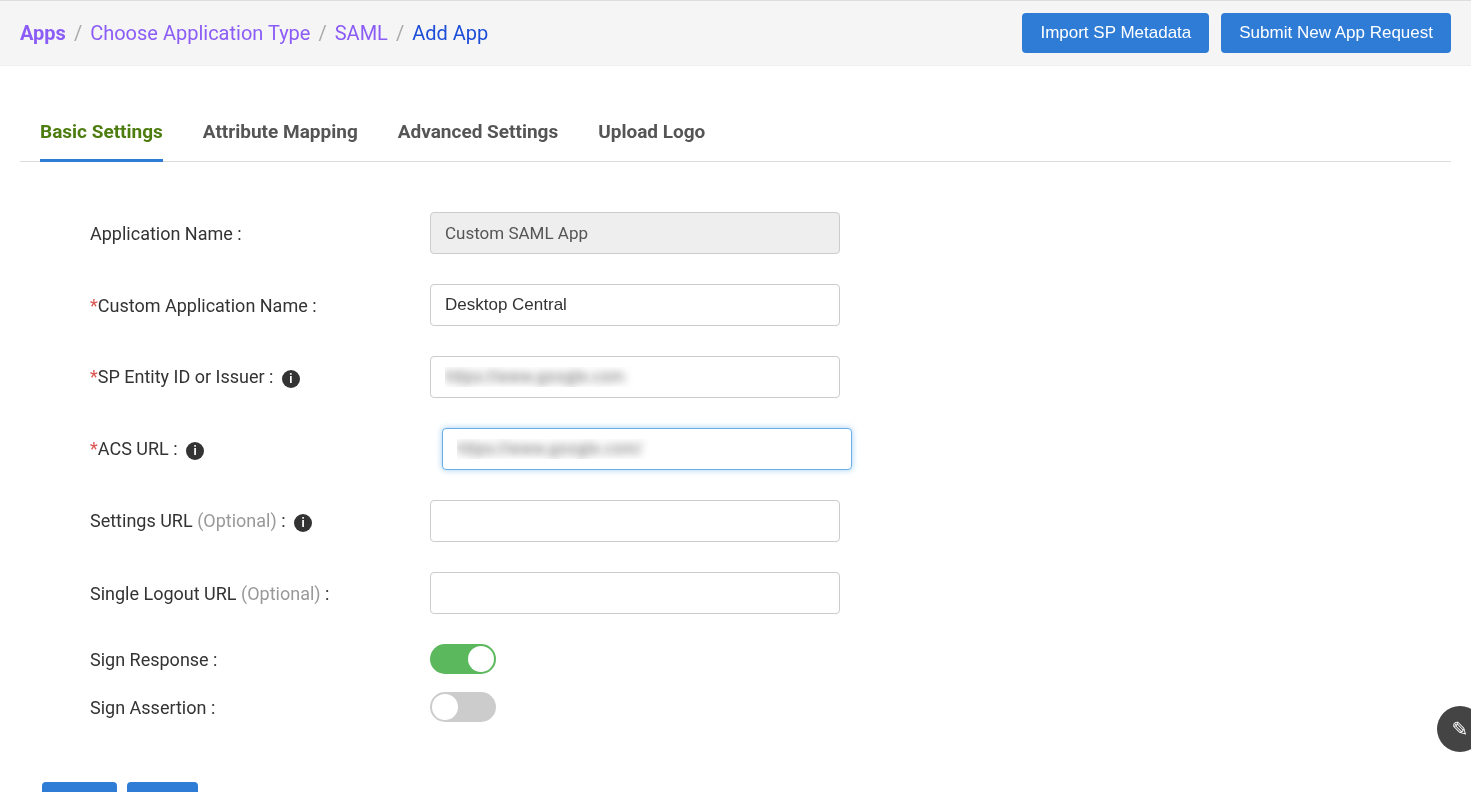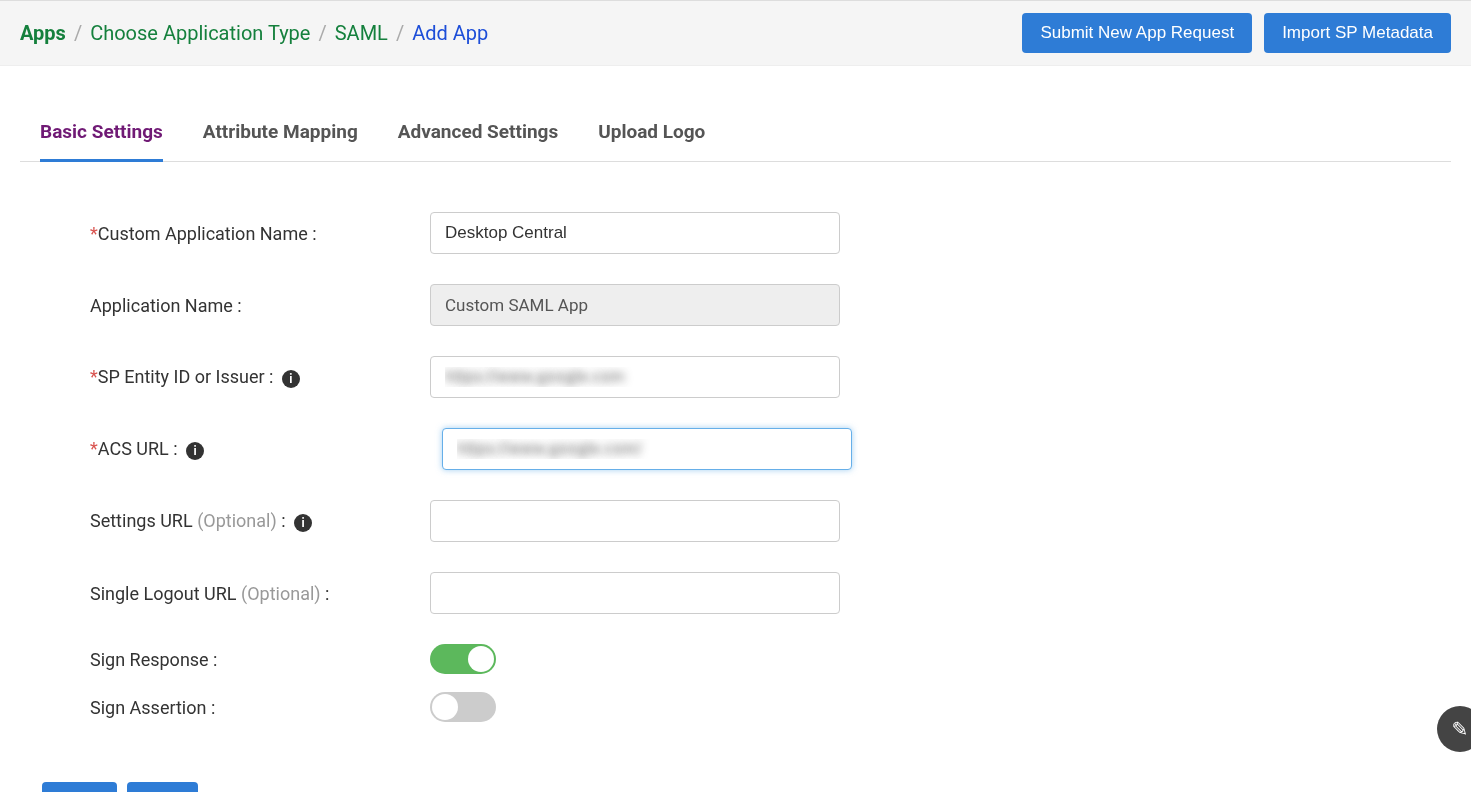--- a/index.html
+++ b/index.html
@@ -18,21 +18,21 @@
     border-top: 1px solid #ddd;
     border-bottom: 1px solid #eee;
   }
   .breadcrumb {
     display: flex;
     align-items: center;
     gap: 8px;
     font-size: 20px;
   }
   .breadcrumb a {
-    color: #15803d;
+    color: #8b5cf6;
     text-decoration: none;
     cursor: pointer;
   }
   .breadcrumb a.bold { font-weight: 700; }
   .breadcrumb .sep { color: #aaa; }
   .breadcrumb .current { color: #1d4ed8; }
   .header-actions { display: flex; gap: 12px; }
   .btn-primary {
     background: #2e7cd6;
     color: #fff;
@@ -55,21 +55,21 @@
   .tab {
     padding: 14px 0 16px 0;
     font-size: 19px;
     font-weight: 700;
     color: #555;
     cursor: pointer;
     border-bottom: 3px solid transparent;
     margin-bottom: -1px;
   }
   .tab.active {
-    color: #701a75;
+    color: #4d7c0f;
     border-bottom-color: #2e7cd6;
   }
 
   .form-area {
     padding: 50px 70px 20px 70px;
     max-width: 900px;
   }
   .form-row {
     display: flex;
     align-items: center;
@@ -176,49 +176,49 @@
   <div class="breadcrumb">
     <a class="bold">Apps</a>
     <span class="sep">/</span>
     <a>Choose Application Type</a>
     <span class="sep">/</span>
     <a>SAML</a>
     <span class="sep">/</span>
     <span class="current">Add App</span>
   </div>
   <div class="header-actions">
+    <button class="btn-primary">Import SP Metadata</button>
     <button class="btn-primary">Submit New App Request</button>
-    <button class="btn-primary">Import SP Metadata</button>
   </div>
 </div>
 
 <div class="content">
 
   <div class="tabs">
     <div class="tab active">Basic Settings</div>
     <div class="tab">Attribute Mapping</div>
     <div class="tab">Advanced Settings</div>
     <div class="tab">Upload Logo</div>
   </div>
 
   <div class="form-area">
 
     <div class="form-row">
+      <div class="form-label">Application Name :</div>
+      <div class="form-control">
+        <div class="input-ro">Custom SAML App</div>
+      </div>
+    </div>
+
+    <div class="form-row">
       <div class="form-label">
         <span class="req">*</span><span>Custom Application Name :</span>
       </div>
       <div class="form-control">
         <input class="input" type="text" value="Desktop Central" style="">
-      </div>
-    </div>
-
-    <div class="form-row">
-      <div class="form-label">Application Name :</div>
-      <div class="form-control">
-        <div class="input-ro">Custom SAML App</div>
       </div>
     </div>
 
     <div class="form-row">
       <div class="form-label">
         <span class="req">*</span><span>SP Entity ID or Issuer :</span>
         <span class="info-icon">i</span>
       </div>
       <div class="form-control">
         <input class="input blurred" type="text" value="https://www.google.com" style="">

